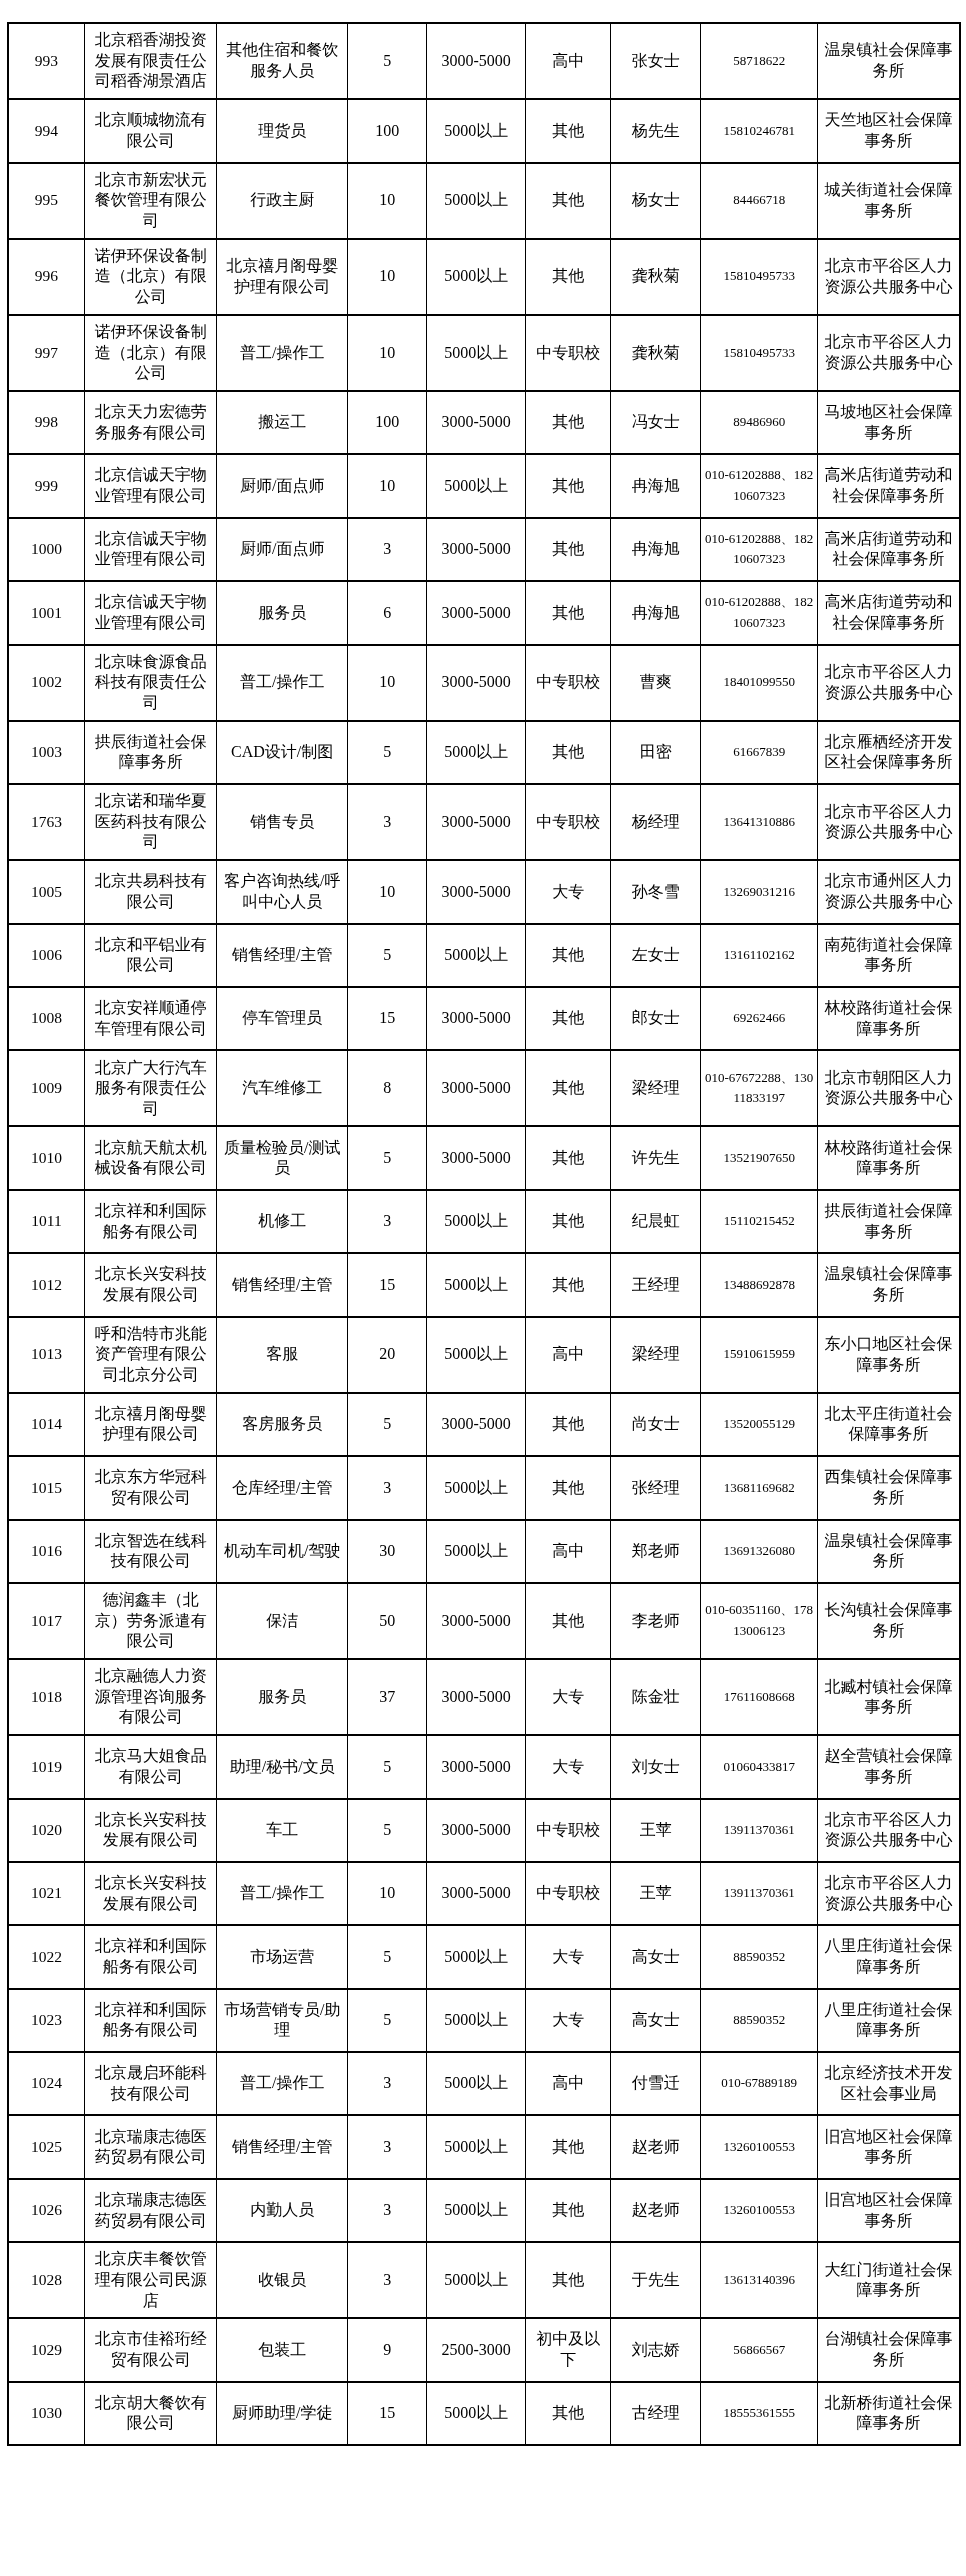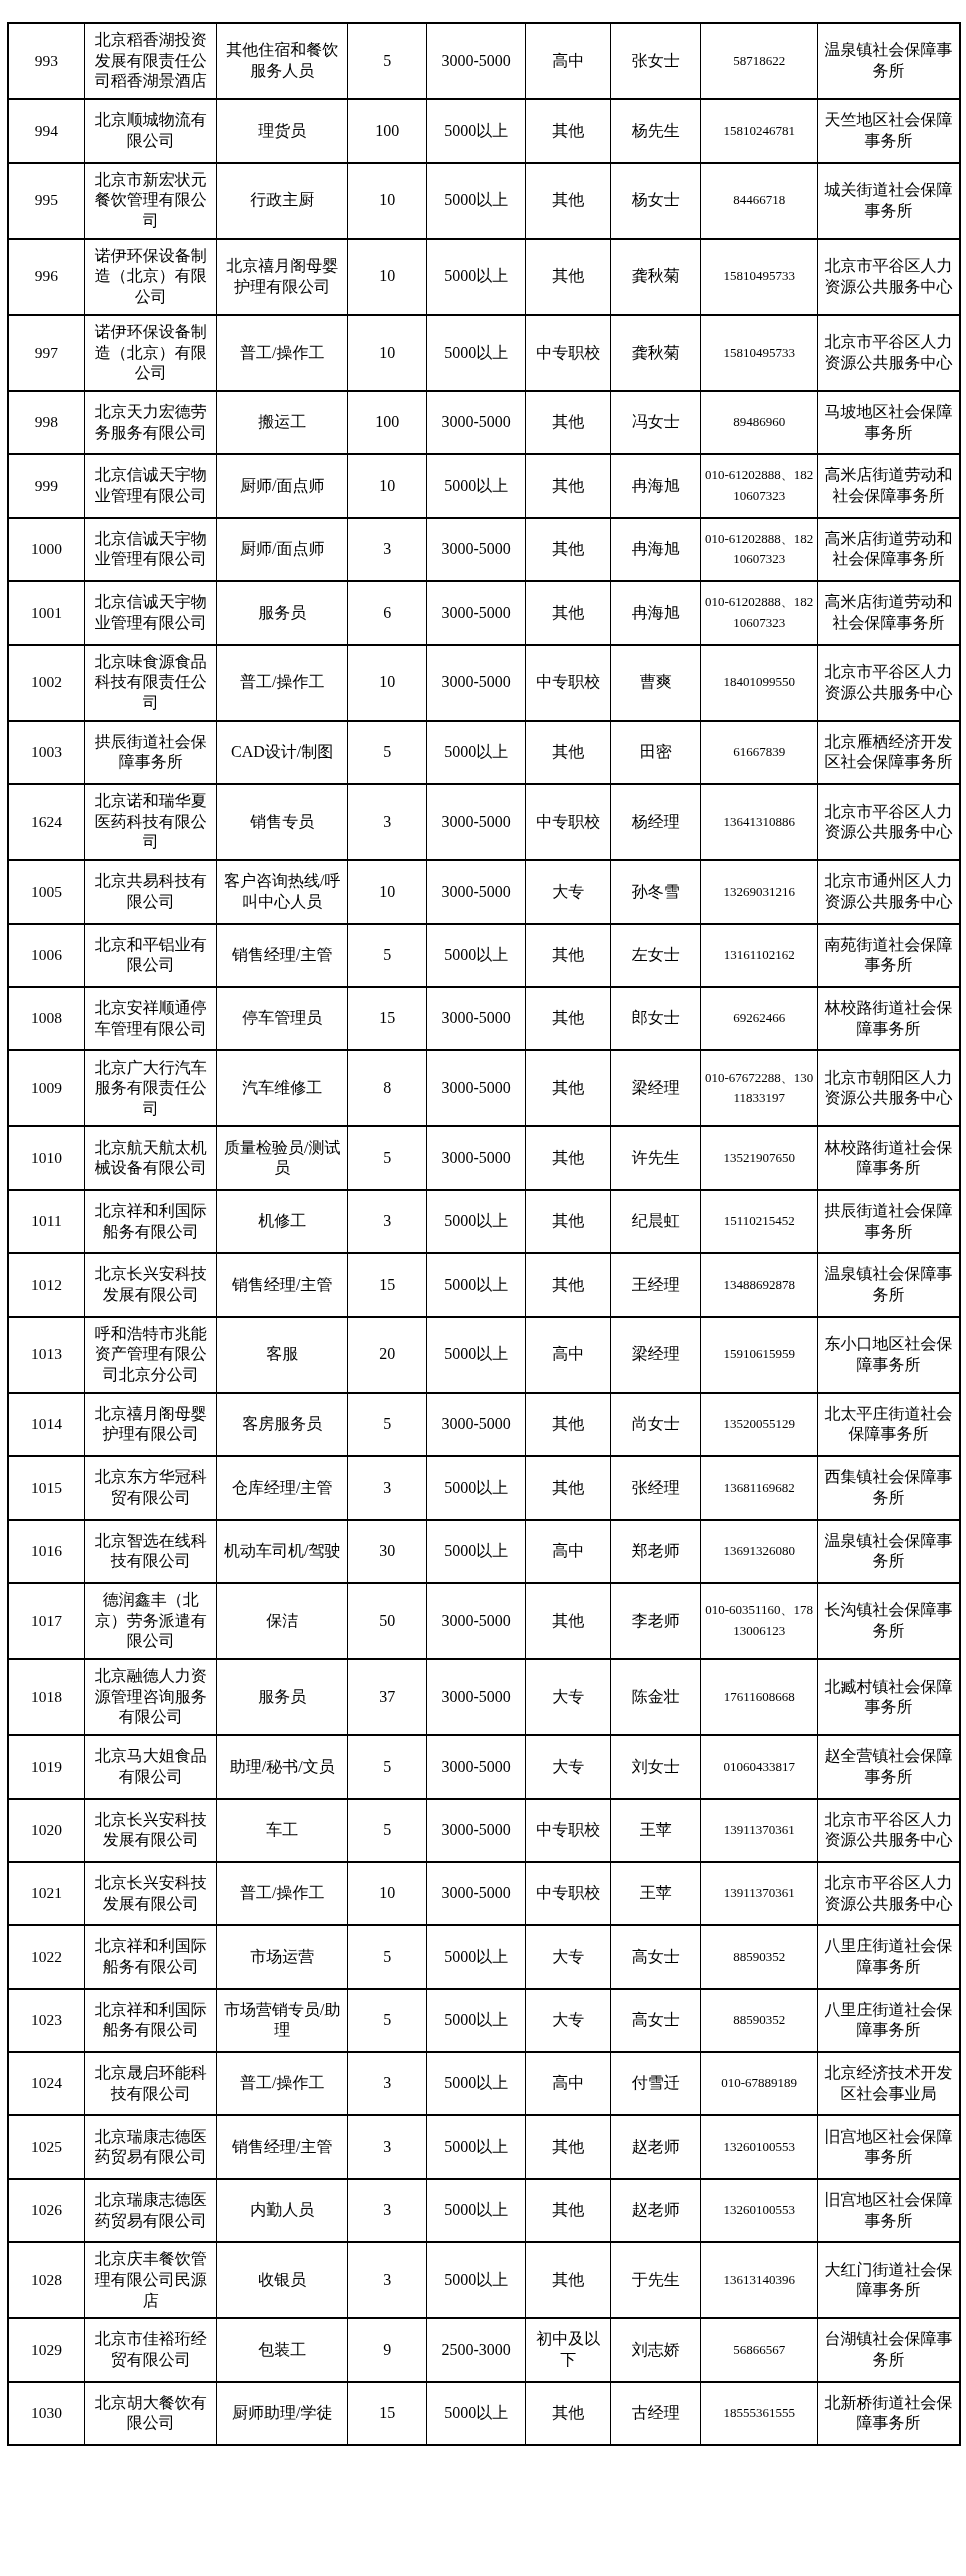--- a/index.html
+++ b/index.html
@@ -172,21 +172,21 @@
     <td class="c-company">拱辰街道社会保障事务所</td>
     <td class="c-position">CAD设计/制图</td>
     <td class="c-headcount">5</td>
     <td class="c-salary">5000以上</td>
     <td class="c-education">其他</td>
     <td class="c-contact">田密</td>
     <td class="c-phone">61667839</td>
     <td class="c-office">北京雁栖经济开发区社会保障事务所</td>
   </tr>
       <tr>
-    <td class="c-no">1624</td>
+    <td class="c-no">1763</td>
     <td class="c-company">北京诺和瑞华夏医药科技有限公司</td>
     <td class="c-position">销售专员</td>
     <td class="c-headcount">3</td>
     <td class="c-salary">3000-5000</td>
     <td class="c-education">中专职校</td>
     <td class="c-contact">杨经理</td>
     <td class="c-phone">13641310886</td>
     <td class="c-office">北京市平谷区人力资源公共服务中心</td>
   </tr>
       <tr>

